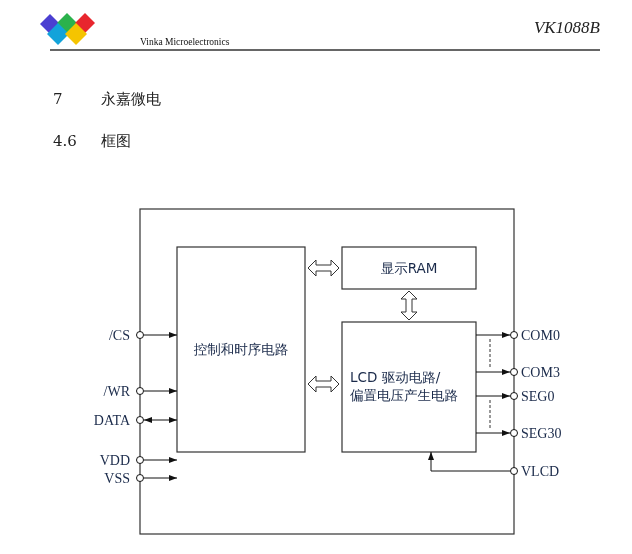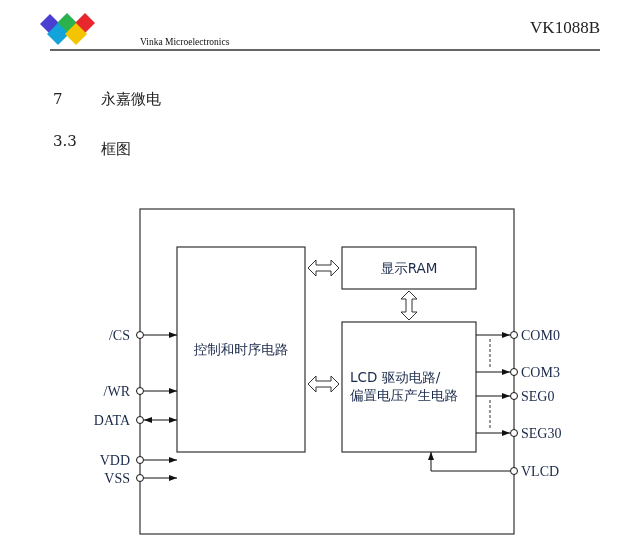--- a/index.html
+++ b/index.html
@@ -6,26 +6,26 @@
   body { width:632px; height:554px; position:relative; overflow:hidden;
          font-family: "DejaVu Serif", "Liberation Serif", serif; color:#1a1a1a; }
   .logo { position:absolute; left:38px; top:8px; width:200px; height:40px; }
   .logo-svg { position:absolute; left:0; top:0; }
   .brand-cn { position:absolute; left:58px; top:7px; font-family:"DejaVu Sans", sans-serif;
               font-weight:bold; font-size:17px; color:#111; letter-spacing:0.5px; }
   .brand-en { position:absolute; left:58px; top:29px; font-family:"Liberation Serif", serif;
               font-size:9.5px; color:#111;margin-left:44px; }
   .header-rule { position:absolute; left:50px; top:49px; width:550px; height:2px; background:#666; }
   .doc-id { position:absolute; right:32px; top:18px; font-family:"Liberation Serif", serif;
-            font-size:17px; color:#222; }
+            font-style:italic; font-size:17px; color:#222; }
   .sec { position:absolute; font-family:"DejaVu Serif", serif; font-size:15px; color:#222; }
   .sec-num-7 { left:53px; top:90px; }
   .sec-title-7 { left:101px; top:90px; }
   .sec-num-71 { left:53px; top:132px; }
-  .sec-title-71 { left:101px; top:140px; }
+  .sec-title-71 { left:101px; top:132px; }
   .diagram { position:absolute; left:0; top:0; }
   .lbl { font-family:"Liberation Serif", serif; font-size:14px; fill:#1a2a4a; }
   .blk { font-family:"DejaVu Sans", "Liberation Serif", sans-serif; font-size:13.5px; fill:#1a2a4a; }
 </style>
 </head>
 <body>
 
 <div class="logo">
   <svg class="logo-svg" width="60" height="40">
     <polygon points="12,6 22,16 12,26 2,16" fill="#4b3fd1"></polygon>
@@ -34,21 +34,21 @@
     <polygon points="20,15 31,26 20,37 9,26" fill="#12a3da"></polygon>
     <polygon points="38,15 49,26 38,37 27,26" fill="#f5c400"></polygon>
   </svg>
   <span class="brand-en">Vinka Microelectronics</span>
 </div>
 <div class="doc-id">VK1088B</div>
 <div class="header-rule"></div>
 
 <div class="sec sec-num-7">7</div>
 <div class="sec sec-title-7">永嘉微电</div>
-<div class="sec sec-num-71">3.3</div>
+<div class="sec sec-num-71">4.6</div>
 <div class="sec sec-title-71">框图</div>
 
 <svg class="diagram" width="632" height="554">
   <defs>
     <marker id="ah" markerWidth="8" markerHeight="6" refX="8" refY="3" orient="auto" markerUnits="userSpaceOnUse">
       <polygon points="0,0 8,3 0,6" fill="#111"></polygon>
     </marker>
     <marker id="ahs" markerWidth="8" markerHeight="6" refX="0" refY="3" orient="auto" markerUnits="userSpaceOnUse">
       <polygon points="8,0 0,3 8,6" fill="#111"></polygon>
     </marker>

